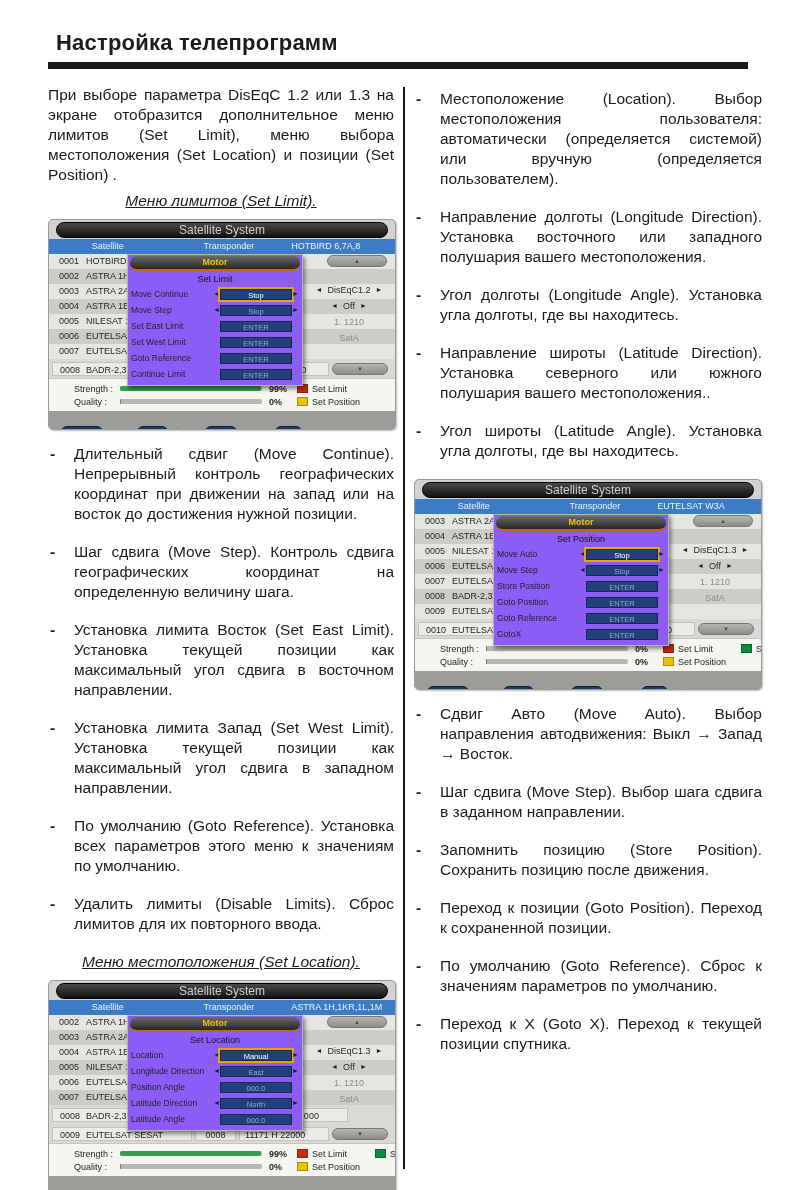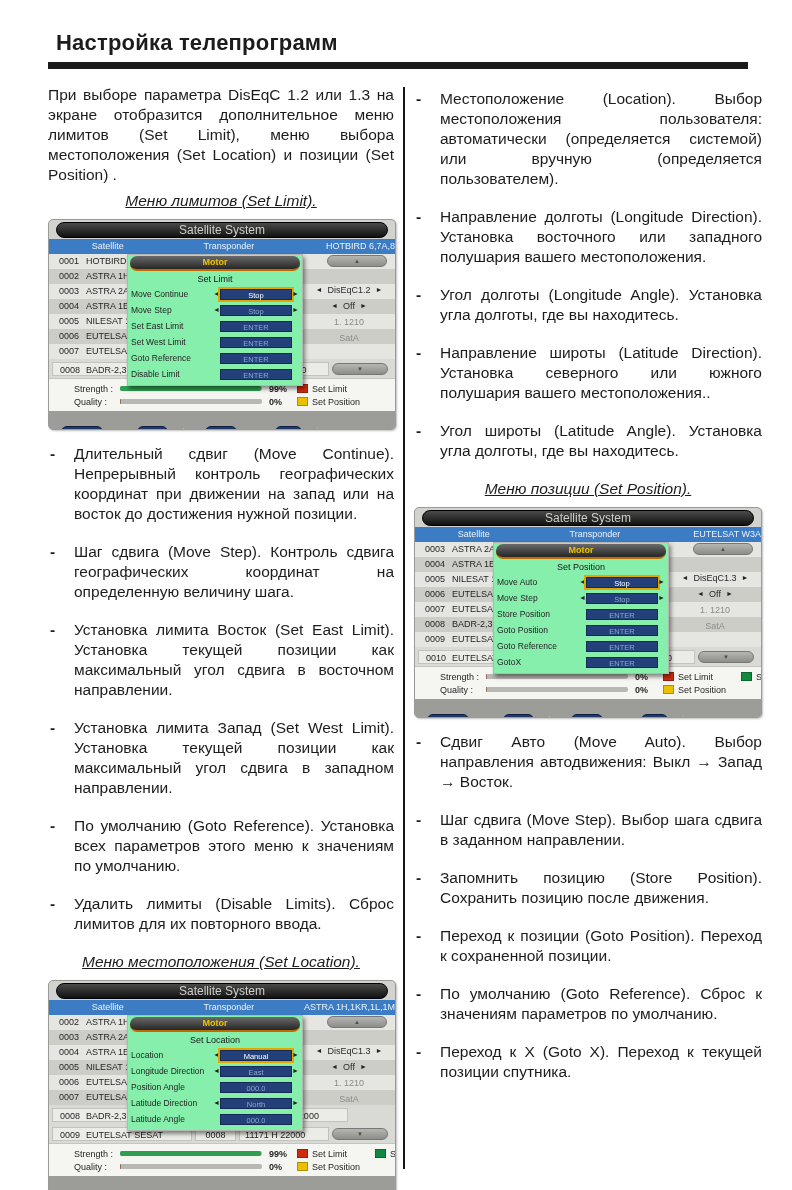--- a/index.html
+++ b/index.html
@@ -26,39 +26,39 @@
   .screen{width:346px;background:#d2d2ce;border:1px solid #9a9a96;border-radius:5px;
           margin:2px 0 14px 0;font-family:"Liberation Sans",sans-serif;text-align:left;
           box-shadow:1px 1px 2px rgba(0,0,0,.25);overflow:hidden;}
   .scr-titlebar{padding:2px 7px 1px 7px;}
   .scr-titlepill{background:linear-gradient(#4a4a4a,#111);border:1px solid #000;border-radius:9px;
           color:#cfcfcb;font-size:12px;text-align:center;line-height:14px;height:14px;}
   .scr-header{display:flex;background:#3b7cc4;color:#eef2f6;font-size:9px;height:15px;line-height:15px;}
   .scr-header .hc{overflow:hidden;white-space:nowrap;}
   .scr-header .c1{width:34%;text-align:center;}
   .scr-header .c2{width:36%;text-align:center;}
-  .scr-header .c3{width:30%;text-align:right;}
+  .scr-header .c3{width:30%;text-align:left;}
   .scr-body{position:relative;background:#d9d9d5;}
   .row{height:15px;display:flex;font-size:9px;color:#1f1f1f;line-height:15px;white-space:nowrap;}
   .row.light{background:#e5e5e1;}
   .row.dark{background:#cdcdc8;}
   .row .num{width:30px;text-align:right;margin-right:7px;flex:none;}
   .bottom-row{height:17px;display:flex;align-items:center;font-size:9px;color:#1f1f1f;
               background:#d9d9d5;gap:3px;padding:1px 3px;}
   .br-cell{background:#ebebe7;height:14px;line-height:14px;border:1px solid #c2c2be;box-sizing:border-box;}
   .br-left{width:150px;display:flex;}
   .br-left .num{width:27px;text-align:right;margin-right:6px;}
   .br-tpnum{width:44px;text-align:center;}
   .br-tp{width:96px;padding-left:5px;}
   .scroll-pill{background:linear-gradient(#b5b5b1,#8d8d89);border:1px solid #77777a;border-radius:7px;
                color:#4c4c48;font-size:6px;text-align:center;line-height:10px;height:10px;width:58px;
                display:inline-block;}
   .scroll-pill.up{position:absolute;top:1px;right:8px;z-index:1;}
   .scroll-pill.down{margin-left:auto;margin-right:4px;}
-  .dialog{position:absolute;left:78px;top:0;width:176px;background:#86efac;border:1px solid #b5b5b1;
+  .dialog{position:absolute;left:78px;top:0;width:176px;background:#8b5cf6;border:1px solid #b5b5b1;
           box-shadow:2px 3px 4px rgba(0,0,0,.45);z-index:3;padding:1px 2px 3px 2px;box-sizing:border-box;}
   .dlg-title{height:13px;background:linear-gradient(#6a6a6a,#262626);color:#f2c200;font-size:9px;
              font-weight:bold;text-align:center;line-height:12px;border-radius:7px;
              border-bottom:2px solid #c06a00;}
   .dlg-subtitle{height:15px;font-size:9px;color:#161616;text-align:center;line-height:16px;}
   .dlg-item{display:flex;align-items:center;height:16px;padding:0 1px;}
   .dlg-item .lbl{flex:1;font-size:8.5px;color:#242424;white-space:nowrap;overflow:hidden;}
   .arrow{font-size:7px;color:#222;width:7px;text-align:center;flex:none;display:inline-block;}
   .dlg-item .btn{width:72px;height:11px;background:#23407a;border:1px solid #142a52;color:#8ea6cf;
                  font-size:7.5px;text-align:center;line-height:11px;flex:none;box-sizing:border-box;}
@@ -169,21 +169,21 @@
                   <span class="btn">ENTER</span>
                   <span class="arrow"></span>
                 </div>
                 <div class="dlg-item">
                   <span class="lbl">Goto Reference</span>
                   <span class="arrow"></span>
                   <span class="btn">ENTER</span>
                   <span class="arrow"></span>
                 </div>
                 <div class="dlg-item">
-                  <span class="lbl">Disable Limit</span>
+                  <span class="lbl">Continue Limit</span>
                   <span class="arrow"></span>
                   <span class="btn">ENTER</span>
                   <span class="arrow"></span>
                 </div>
               </div>
               <div class="side-col">
                 <div class="side-item">
                   <span class="arrow">◄</span>
                   <span class="sval">DisEqC1.2</span>
                   <span class="arrow">►</span>
@@ -454,21 +454,20 @@
           </div>
           <div class="bullet">
             <span class="dash">-</span>
             <span class="btxt">Направление широты (Latitude Direction). Установка северного или южного полушария вашего местоположения..</span>
           </div>
           <div class="bullet">
             <span class="dash">-</span>
             <span class="btxt">Угол широты (Latitude Angle). Установка угла долготы, где вы находитесь.</span>
           </div>
         </div>
-      <h2 class="subhead">Меню позиции (Set Position).</h2>
       <div class="screen-slot">
           <div class="screen">
             <div class="scr-titlebar">
               <div class="scr-titlepill">Satellite System</div>
             </div>
             <div class="scr-header">
               <span class="hc c1">Satellite</span>
               <span class="hc c2">Transponder</span>
               <span class="hc c3">EUTELSAT W3A</span>
             </div>

